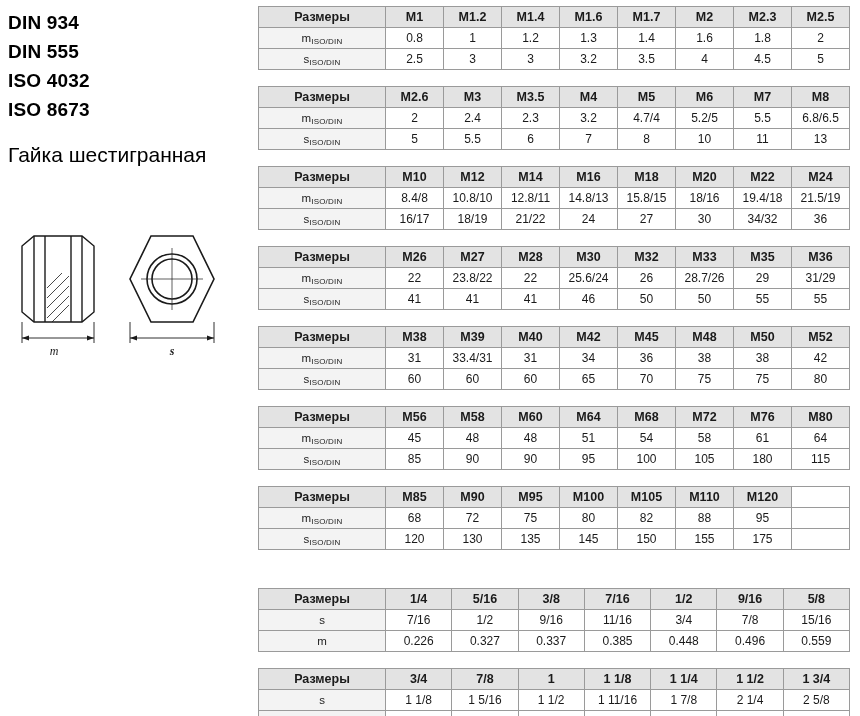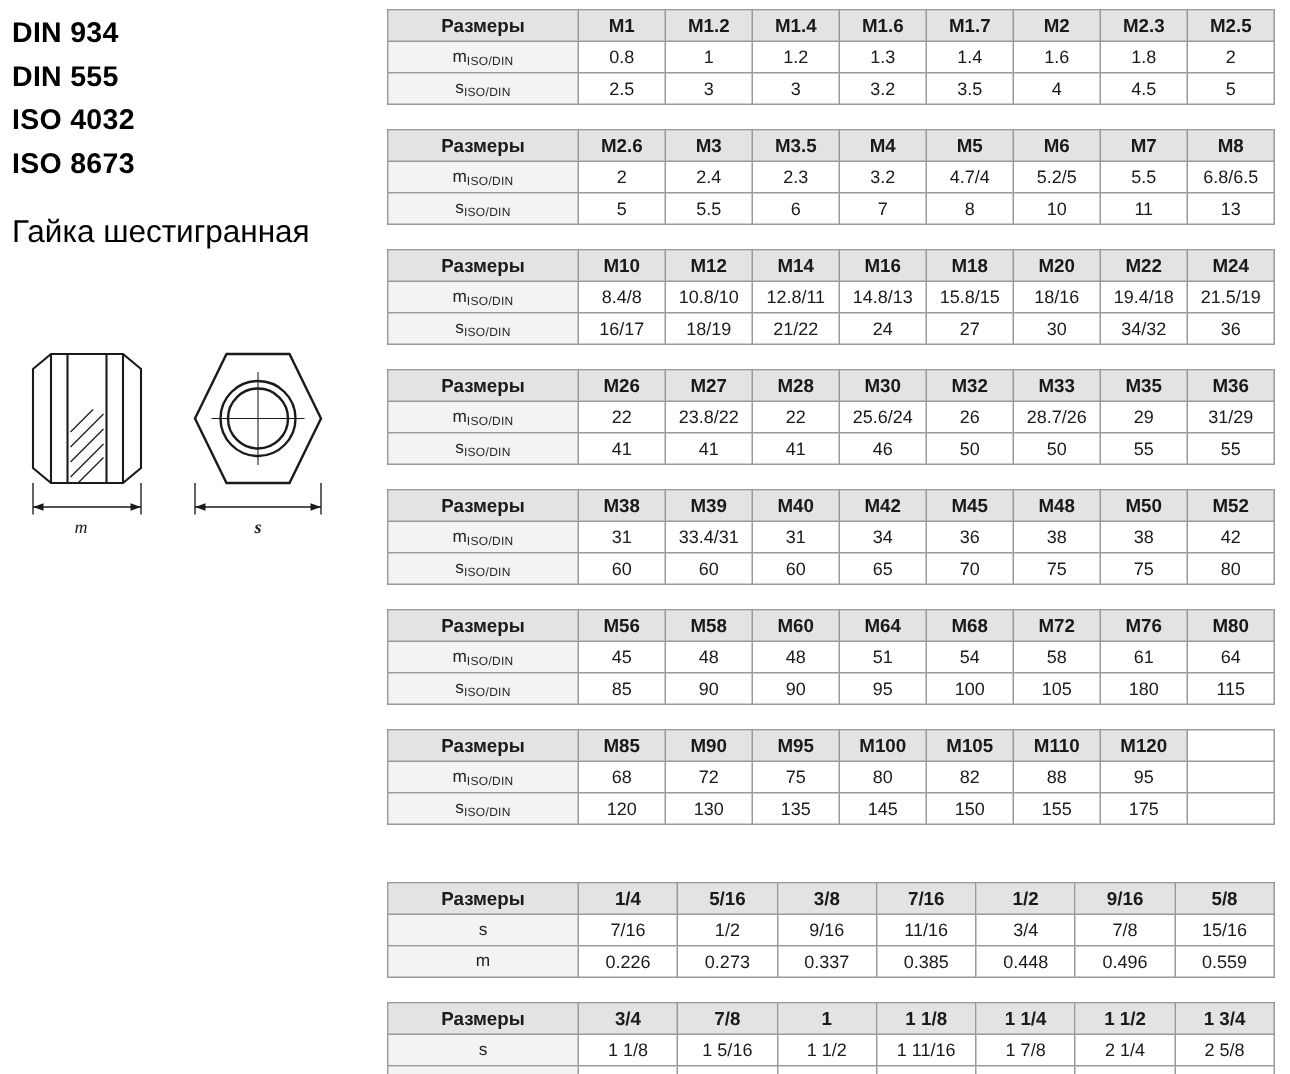--- a/index.html
+++ b/index.html
@@ -481,21 +481,21 @@
           <td>1/2</td>
           <td>9/16</td>
           <td>11/16</td>
           <td>3/4</td>
           <td>7/8</td>
           <td>15/16</td>
         </tr>
         <tr>
           <td class="rowlabel">m</td>
           <td>0.226</td>
-          <td>0.273</td>
+          <td>0.327</td>
           <td>0.337</td>
           <td>0.385</td>
           <td>0.448</td>
           <td>0.496</td>
           <td>0.559</td>
         </tr>
       </tbody>
     </table>
 
     <table class="dim">

